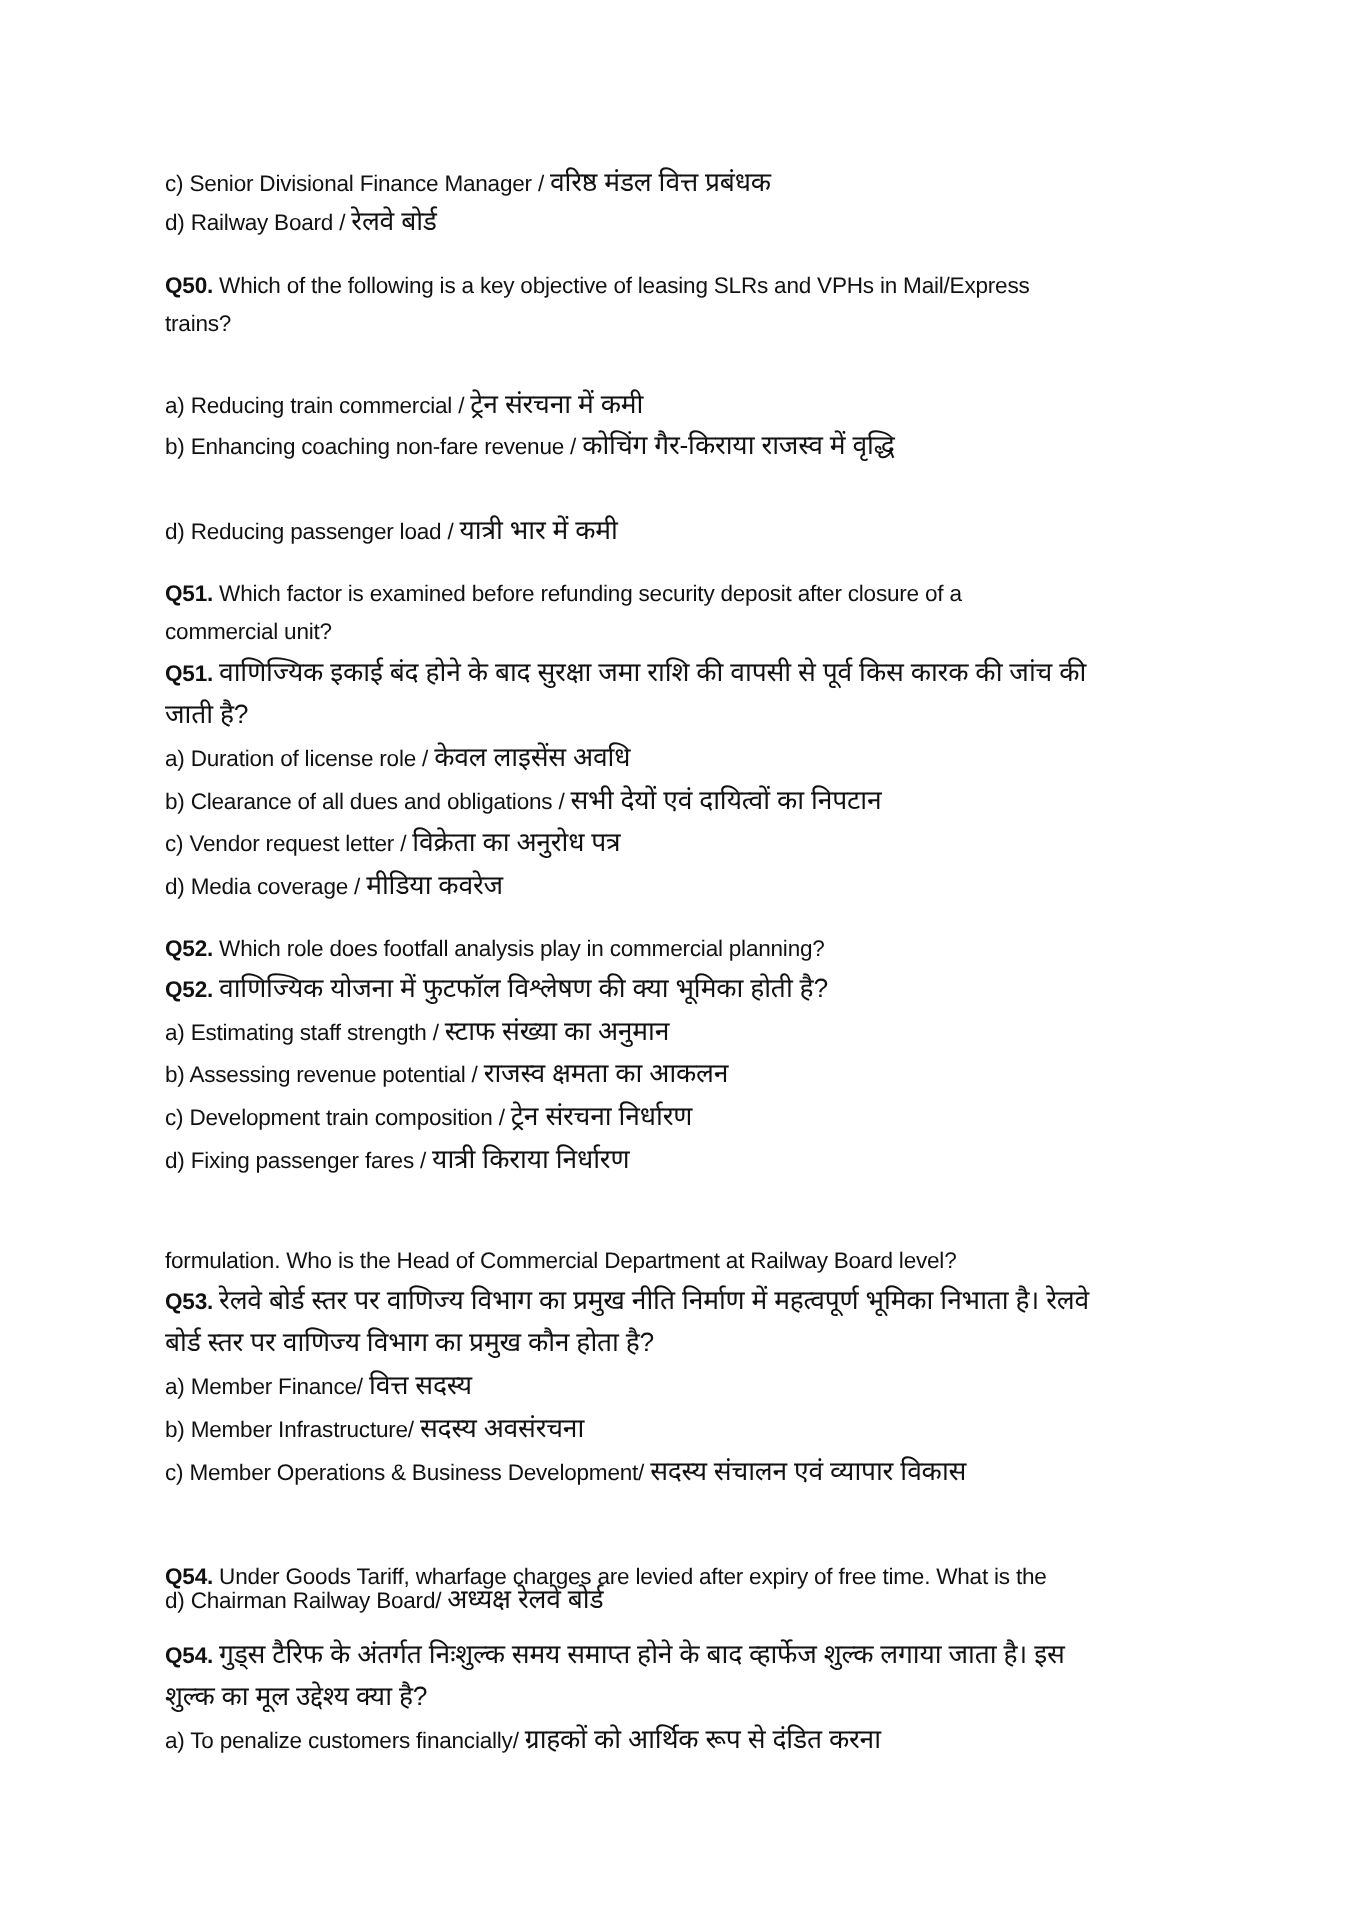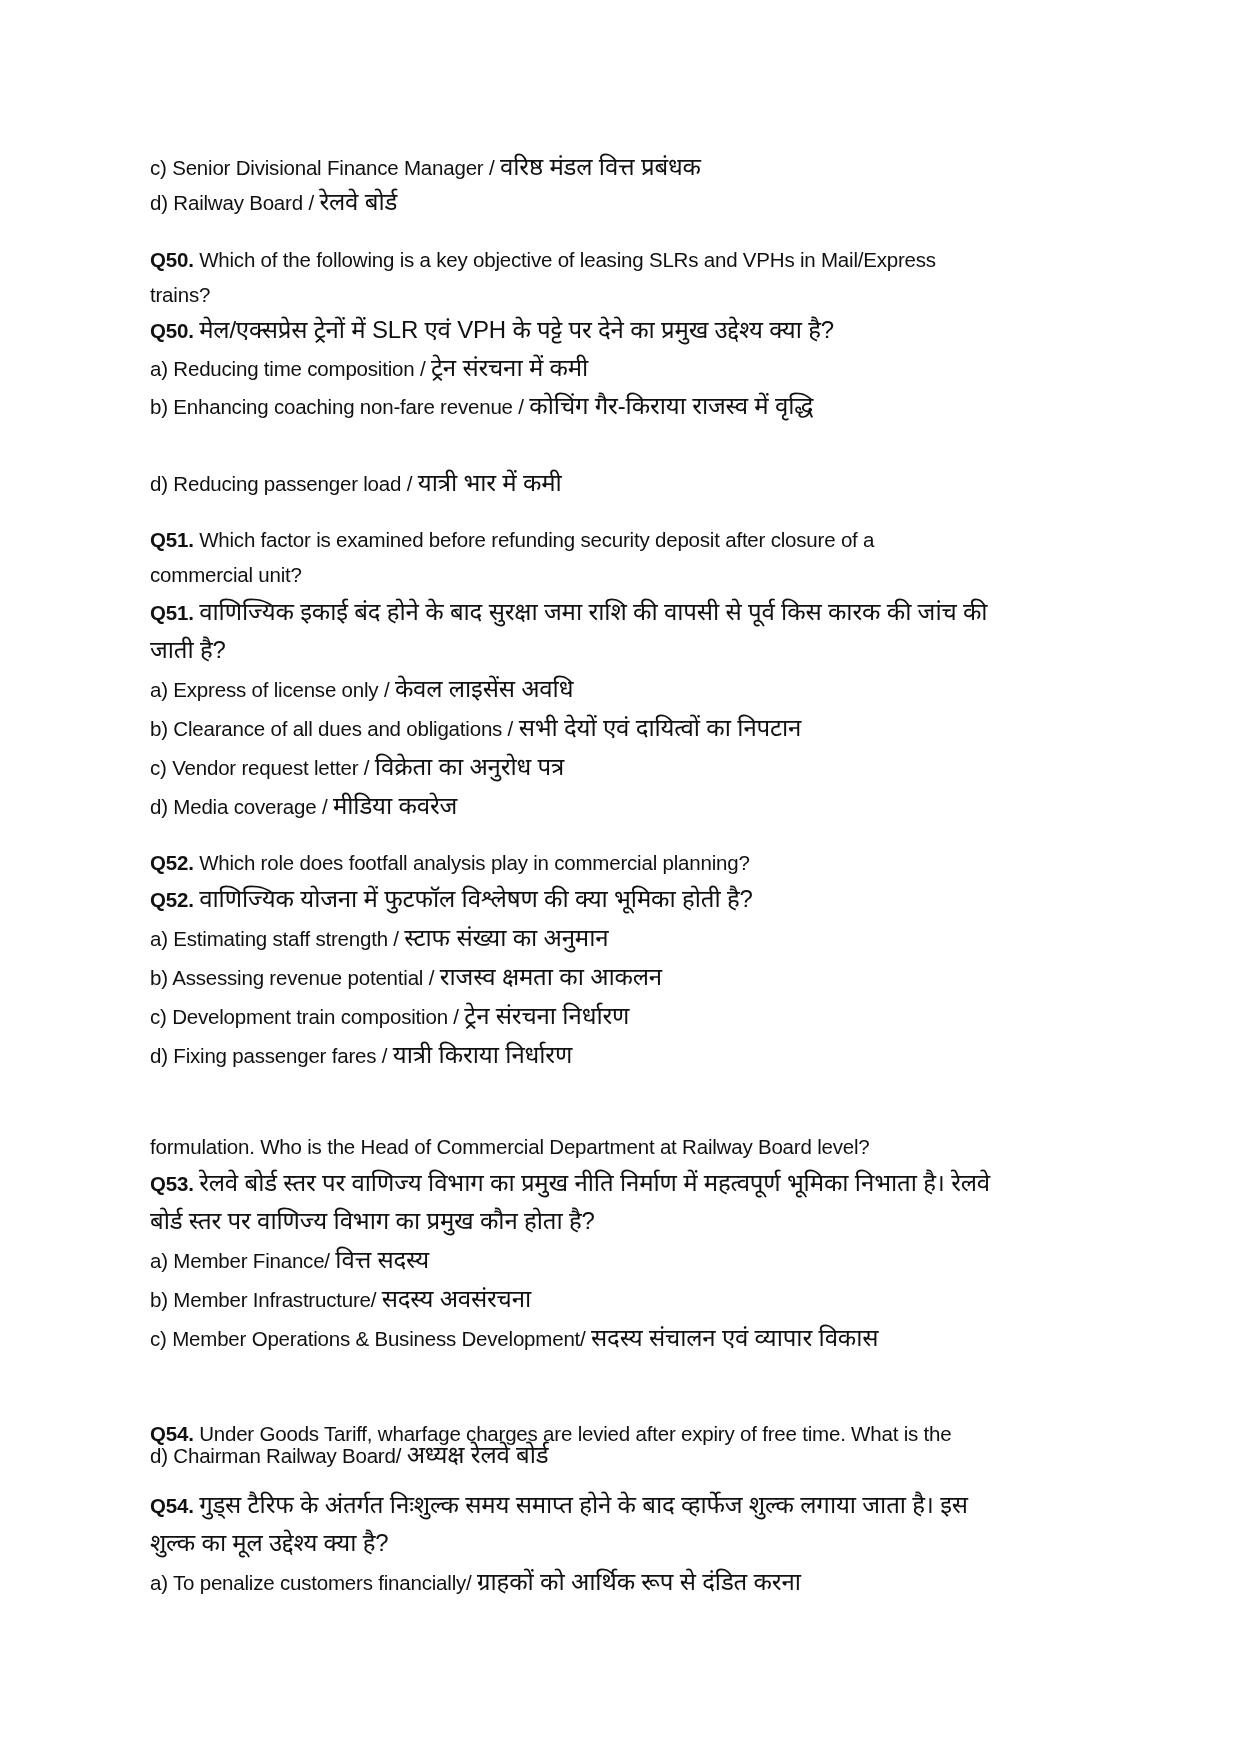--- a/index.html
+++ b/index.html
@@ -26,27 +26,23 @@
     <span class="hi-t">रेलवे बोर्ड</span>
   </div>
 
   <div class="line" style="top:245px">
     <span class="qnum">Q50.</span>
     <span>Which of the following is a key objective of leasing SLRs and VPHs in Mail/Express</span>
   </div>
   <div class="line" style="top:280px">
     <span>trains?</span>
   </div>
-  <div class="line" style="top:315px">
-    <span class="qnum">Q50.</span>
-    <span class="hi-t">मेल/एक्सप्रेस ट्रेनों में SLR एवं VPH के पट्टे पर देने का प्रमुख उद्देश्य क्या है?</span>
-  </div>
   <div class="line" style="top:353px">
     <span>a)</span>
-    <span>Reducing time composition /</span>
+    <span>Reducing train commercial /</span>
     <span class="hi-t">ट्रेन संरचना में कमी</span>
   </div>
   <div class="line" style="top:391px">
     <span>b)</span>
     <span>Enhancing coaching non-fare revenue /</span>
     <span class="hi-t">कोचिंग गैर-किराया राजस्व में वृद्धि</span>
   </div>
   <div class="line" style="top:468px">
     <span>d)</span>
     <span>Reducing passenger load /</span>
@@ -62,21 +58,21 @@
   </div>
   <div class="line" style="top:597px">
     <span class="qnum">Q51.</span>
     <span class="hi-t">वाणिज्यिक इकाई बंद होने के बाद सुरक्षा जमा राशि की वापसी से पूर्व किस कारक की जांच की</span>
   </div>
   <div class="line" style="top:635px">
     <span class="hi-t">जाती है?</span>
   </div>
   <div class="line" style="top:674px">
     <span>a)</span>
-    <span>Express of license only /</span>
+    <span>Duration of license role /</span>
     <span class="hi-t">केवल लाइसेंस अवधि</span>
   </div>
   <div class="line" style="top:713px">
     <span>b)</span>
     <span>Clearance of all dues and obligations /</span>
     <span class="hi-t">सभी देयों एवं दायित्वों का निपटान</span>
   </div>
   <div class="line" style="top:752px">
     <span>c)</span>
     <span>Vendor request letter /</span>

